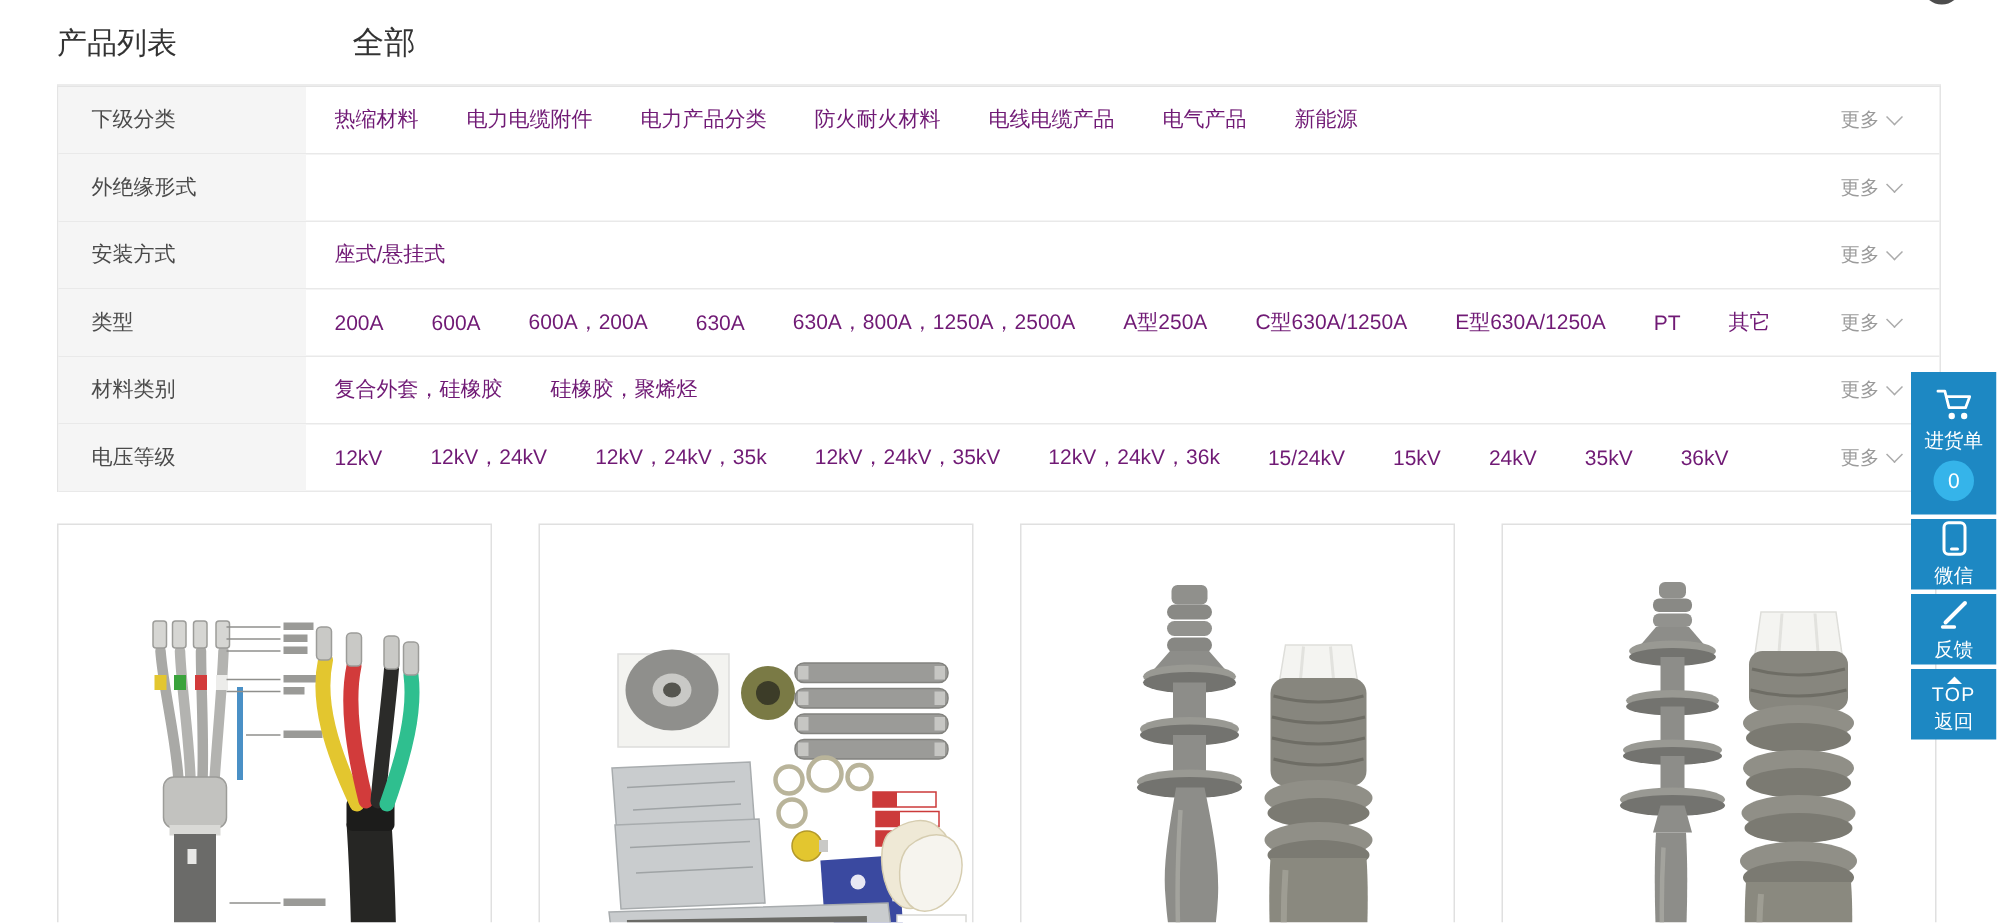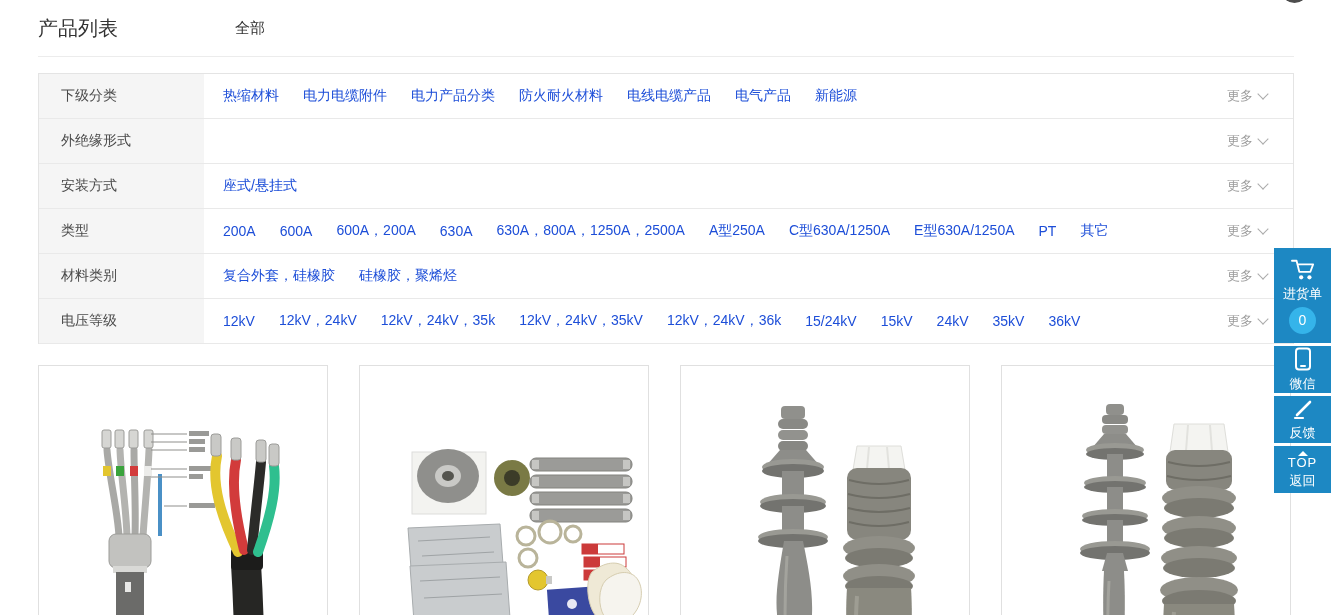--- a/index.html
+++ b/index.html
@@ -3,32 +3,32 @@
 <meta charset="utf-8">
 <style>
   html,body{margin:0;padding:0;background:#fff;}
   .page{position:relative;width:1331px;height:615px;overflow:hidden;background:#fff;
         font-family:"Liberation Sans","DejaVu Sans",sans-serif;color:#333;}
   .content{margin-left:38px;width:1256px;}
 
   
   .header{display:flex;align-items:center;height:56px;border-bottom:1px solid #ececec;}
   .page-title{font-size:20px;color:#333;}
-  .tab-all{font-size:15px;color:#333;margin-left:117px;cursor:pointer;}
+  .tab-all{font-size:21px;color:#333;margin-left:117px;cursor:pointer;}
 
   
   .cut-circle{position:absolute;top:-16px;left:1283px;width:23px;height:19px;border-radius:50%;background:#4d4d4d;}
 
   
-  .ftable{margin-top:16px;border:1px solid #e4e4e4;border-bottom:none;}
+  .ftable{border:1px solid #e4e4e4;border-bottom:none;}
   .frow{position:relative;display:flex;align-items:center;min-height:44px;border-bottom:1px solid #e9e9e9;}
   .flabel{width:165px;align-self:stretch;display:flex;align-items:center;background:#f5f5f5;
           padding-left:22px;box-sizing:border-box;font-size:14px;color:#4a4a4a;flex:none;}
   .fopts{display:flex;flex-wrap:wrap;align-items:center;column-gap:32px;row-gap:6px;
-         padding:6px 86px 6px 19px;font-size:14px;color:#1d4ed8;flex:1;gap:24px;}
+         padding:6px 86px 6px 19px;font-size:14px;color:#701a75;flex:1;}
   .fopt{cursor:pointer;white-space:nowrap;}
   .fmore{position:absolute;right:26px;top:50%;transform:translateY(-50%);
          font-size:13px;color:#9b9b9b;cursor:pointer;display:flex;align-items:center;}
   .chev{display:inline-block;width:7px;height:7px;border-right:1px solid #ababab;
         border-bottom:1px solid #ababab;transform:rotate(45deg);margin-left:6px;margin-top:-4px;}
 
   
   .products{display:flex;margin-top:21px;}
   .pcard{width:288px;height:320px;border:1px solid #e0e0e0;background:#fff;margin-right:31px;
          cursor:pointer;overflow:hidden;flex:none;}

